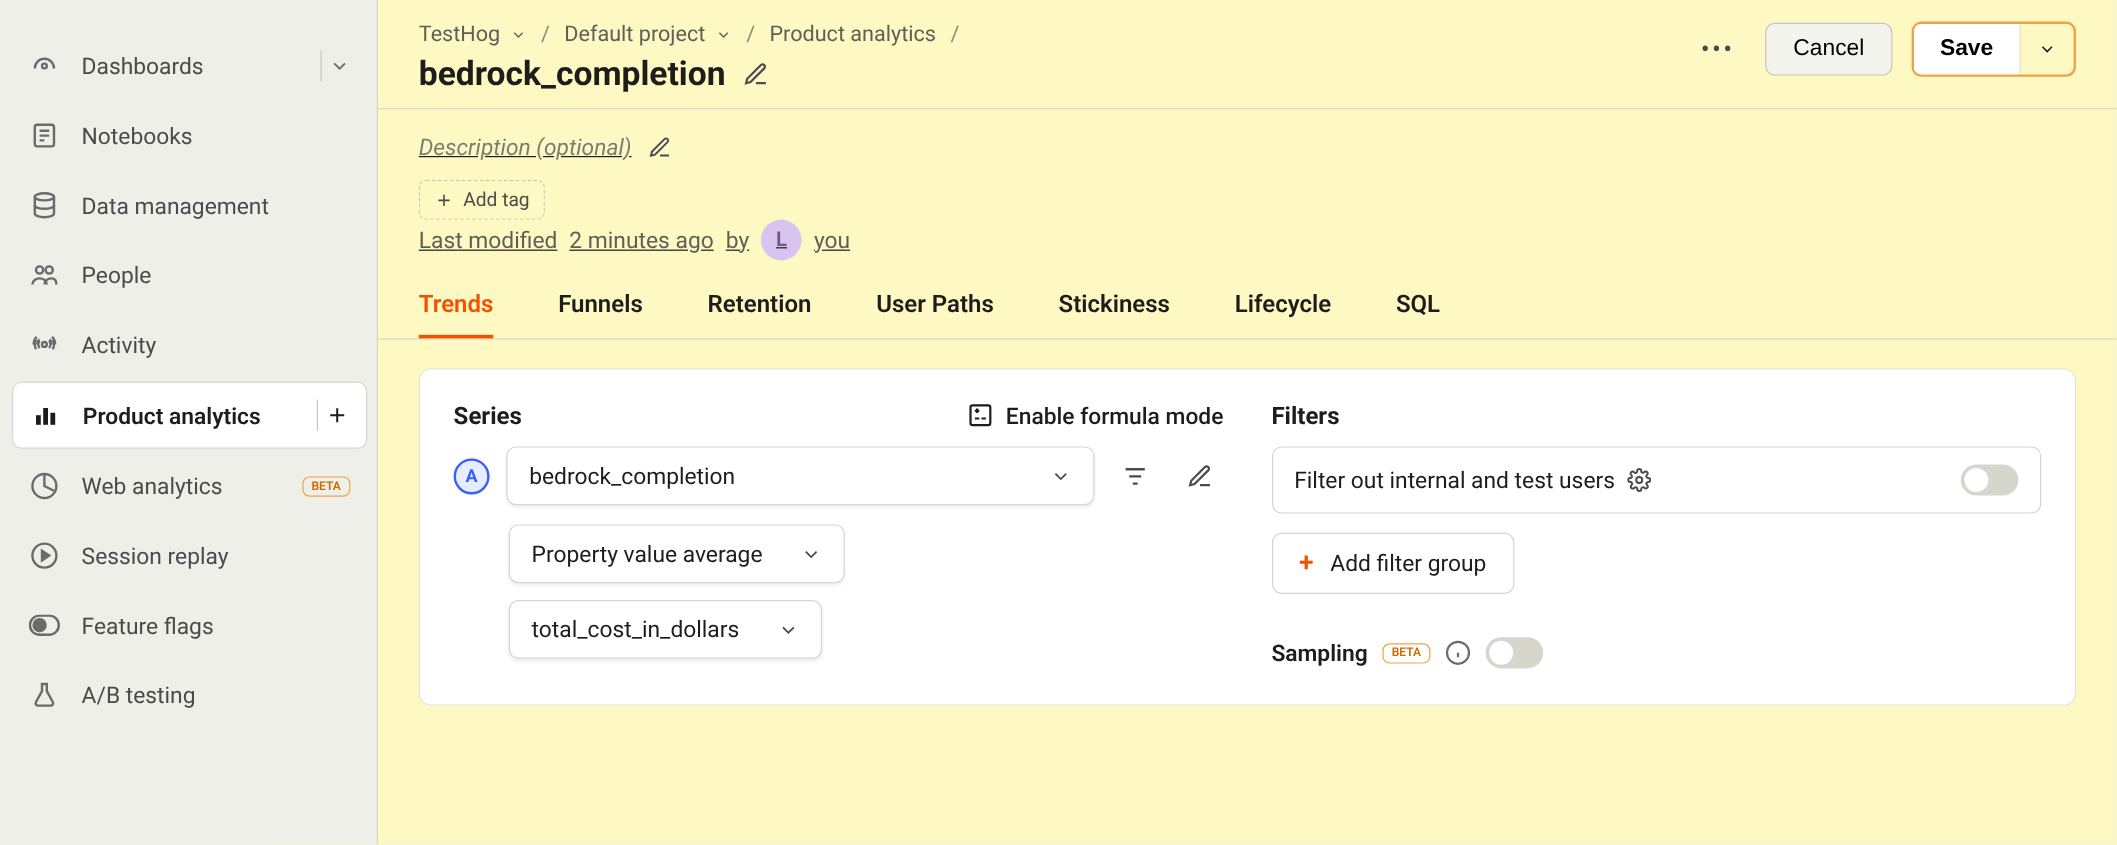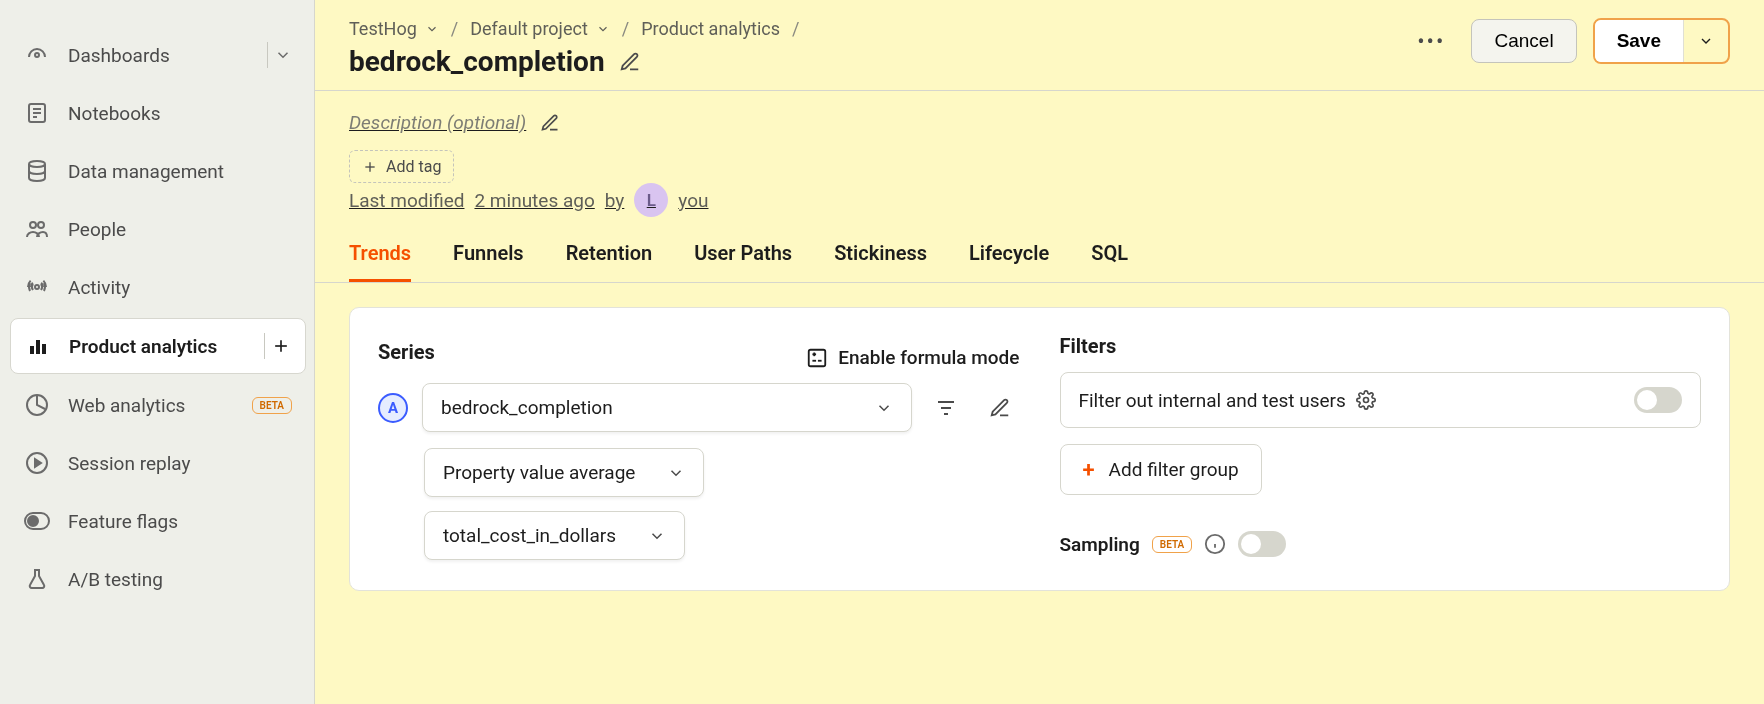--- a/index.html
+++ b/index.html
@@ -168,21 +168,21 @@
   }
   .avatar {
     width:34px; height:34px; border-radius:50%;
     background:#d9c4f0;
     color:#6b5a8a;
     display:flex; align-items:center; justify-content:center;
     font-weight:600; font-size:17px;
   }
   .tabs {
     display:flex;
-    gap: 42px;
+    gap: 54px;
     padding: 24px 34px 0 34px;
     border-bottom:1px solid #d6d6cd;
   }
   .tab {
     padding-bottom: 14px;
     font-size: 20px;
     color: #1d1d1d;
     font-weight:600;
     cursor:pointer;
   }
@@ -209,21 +209,20 @@
   }
   .formula-link {
     margin-left:auto;
     display:flex;
     align-items:center;
     gap:10px;
     font-weight:500;
     color:#1d1d1d;
     cursor:pointer;
     font-size:19px;
-    margin-top:12px;
   }
   .series-row {
     display:flex;
     align-items:center;
     gap:14px;
   }
   .series-badge {
     width:30px;height:30px;border-radius:50%;
     border:2px solid #3b5cff;
     color:#3b5cff;

